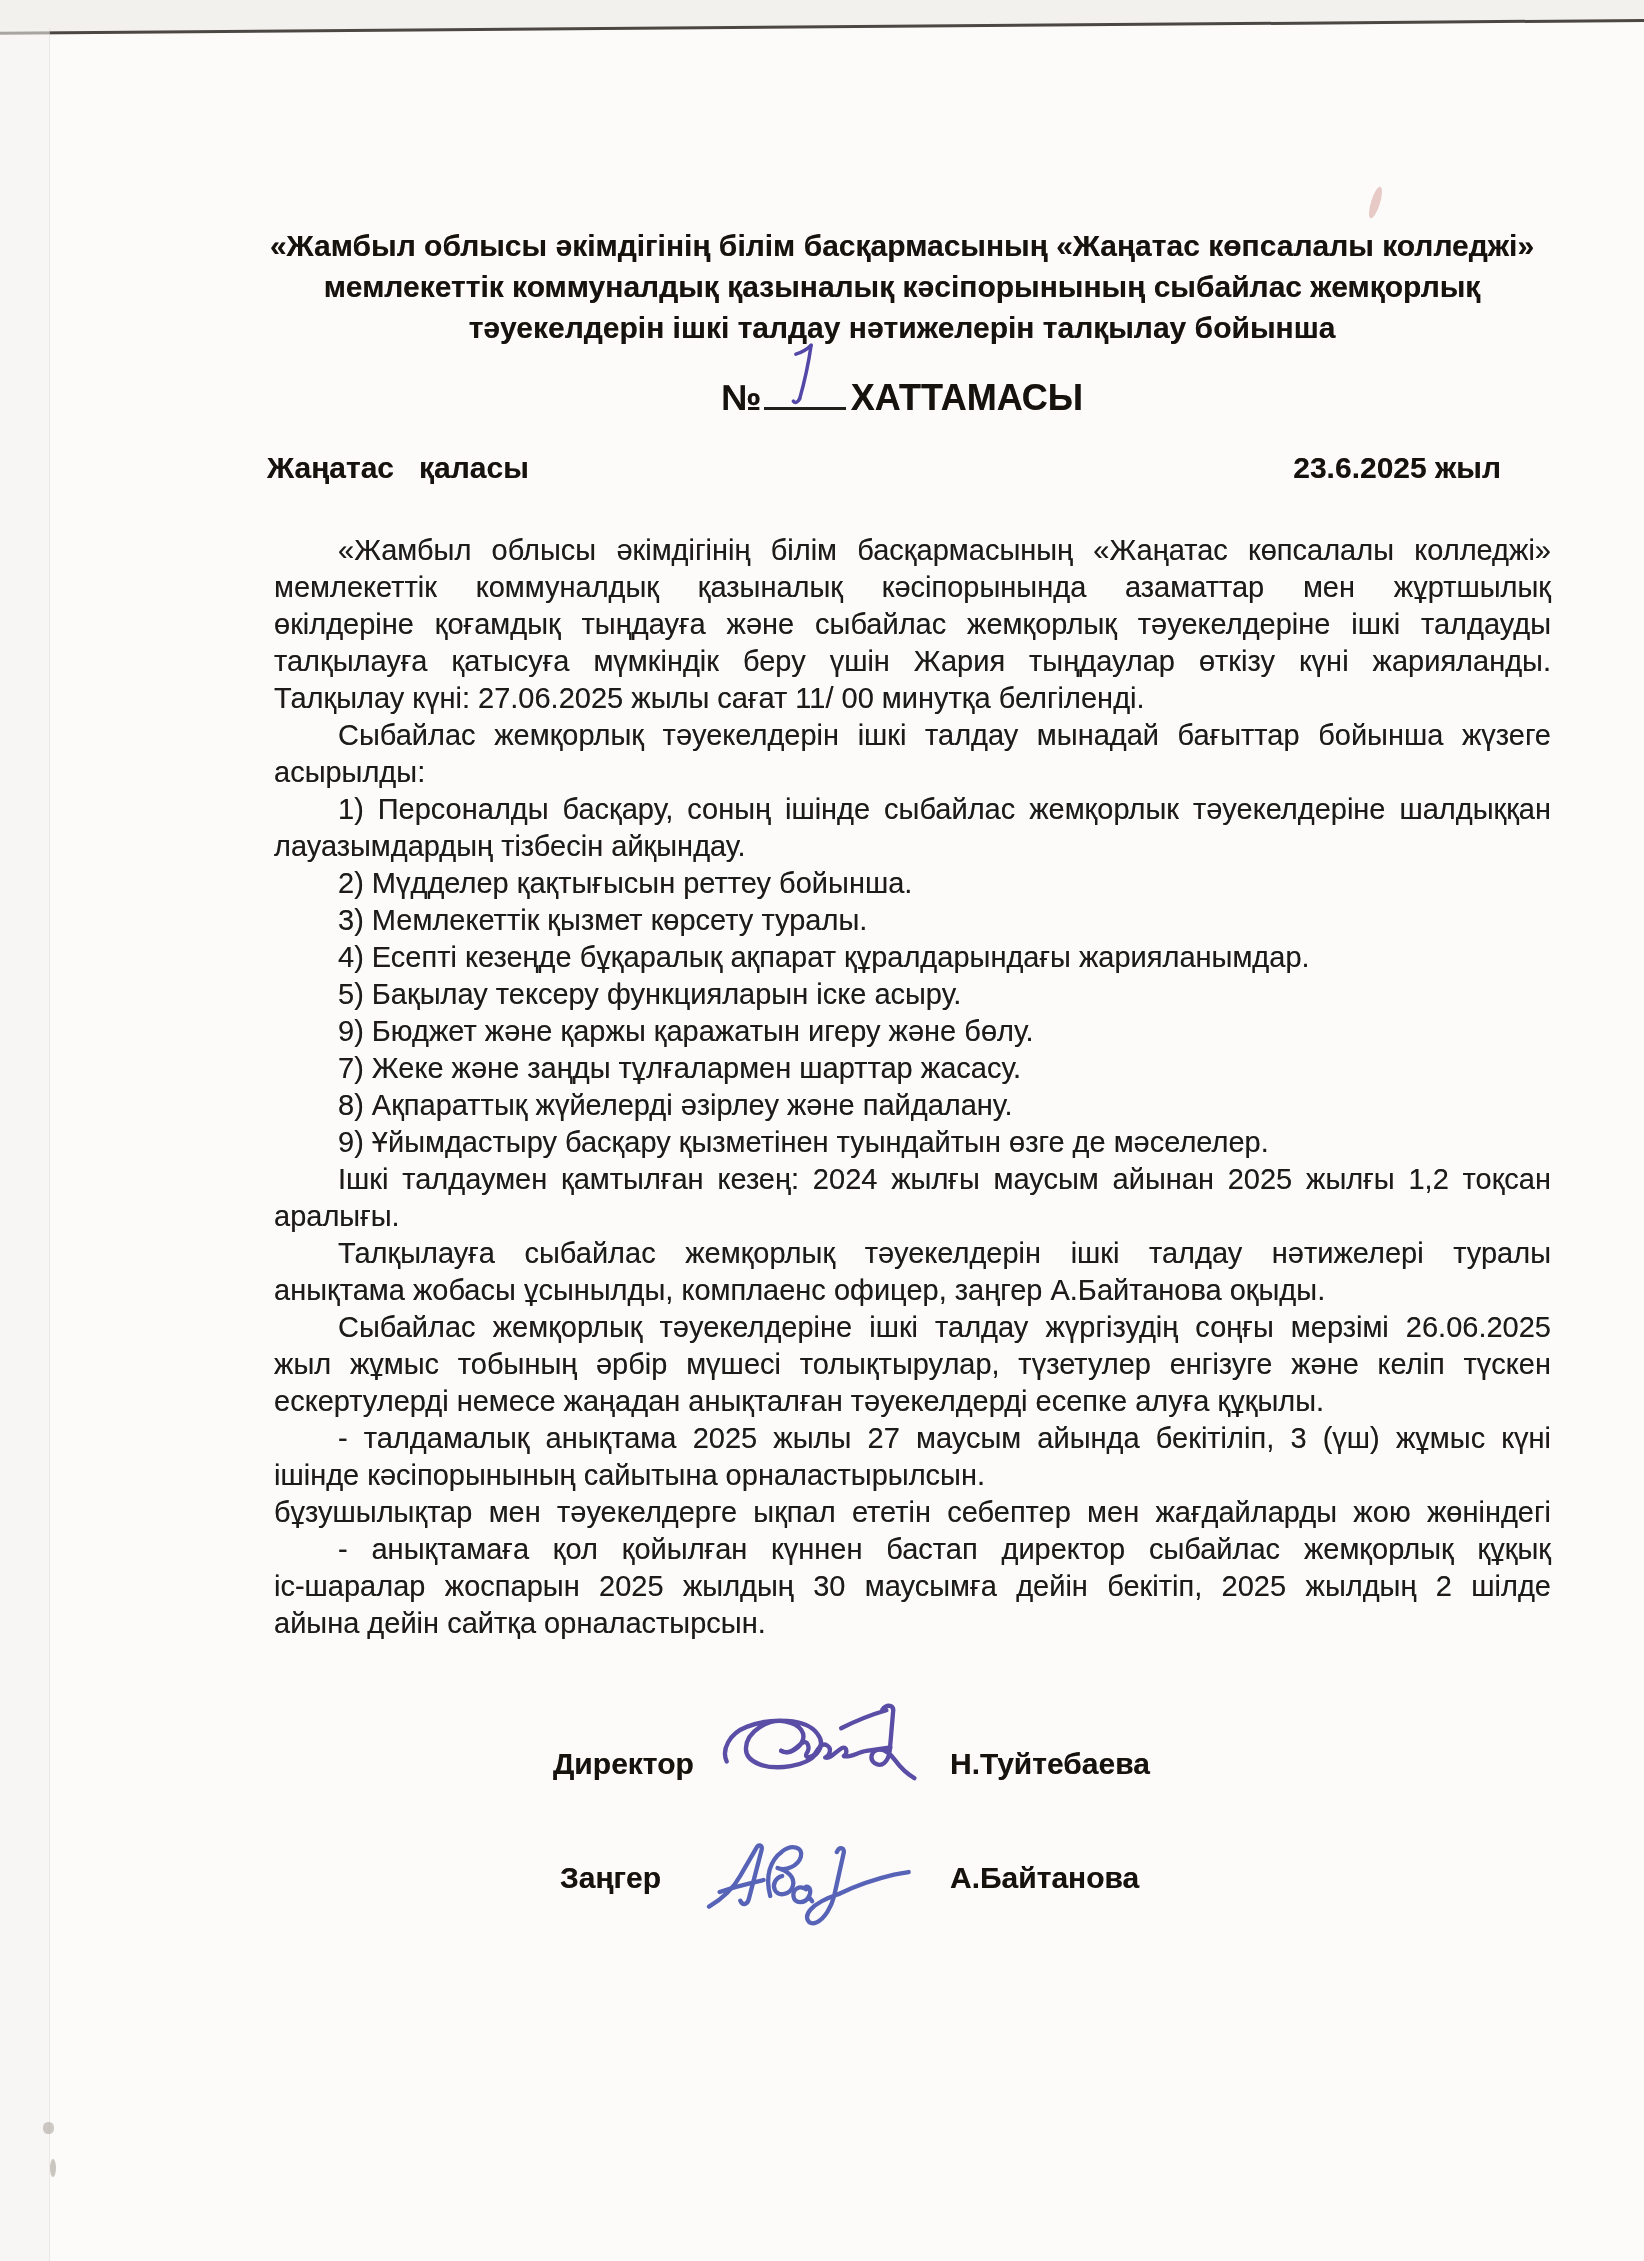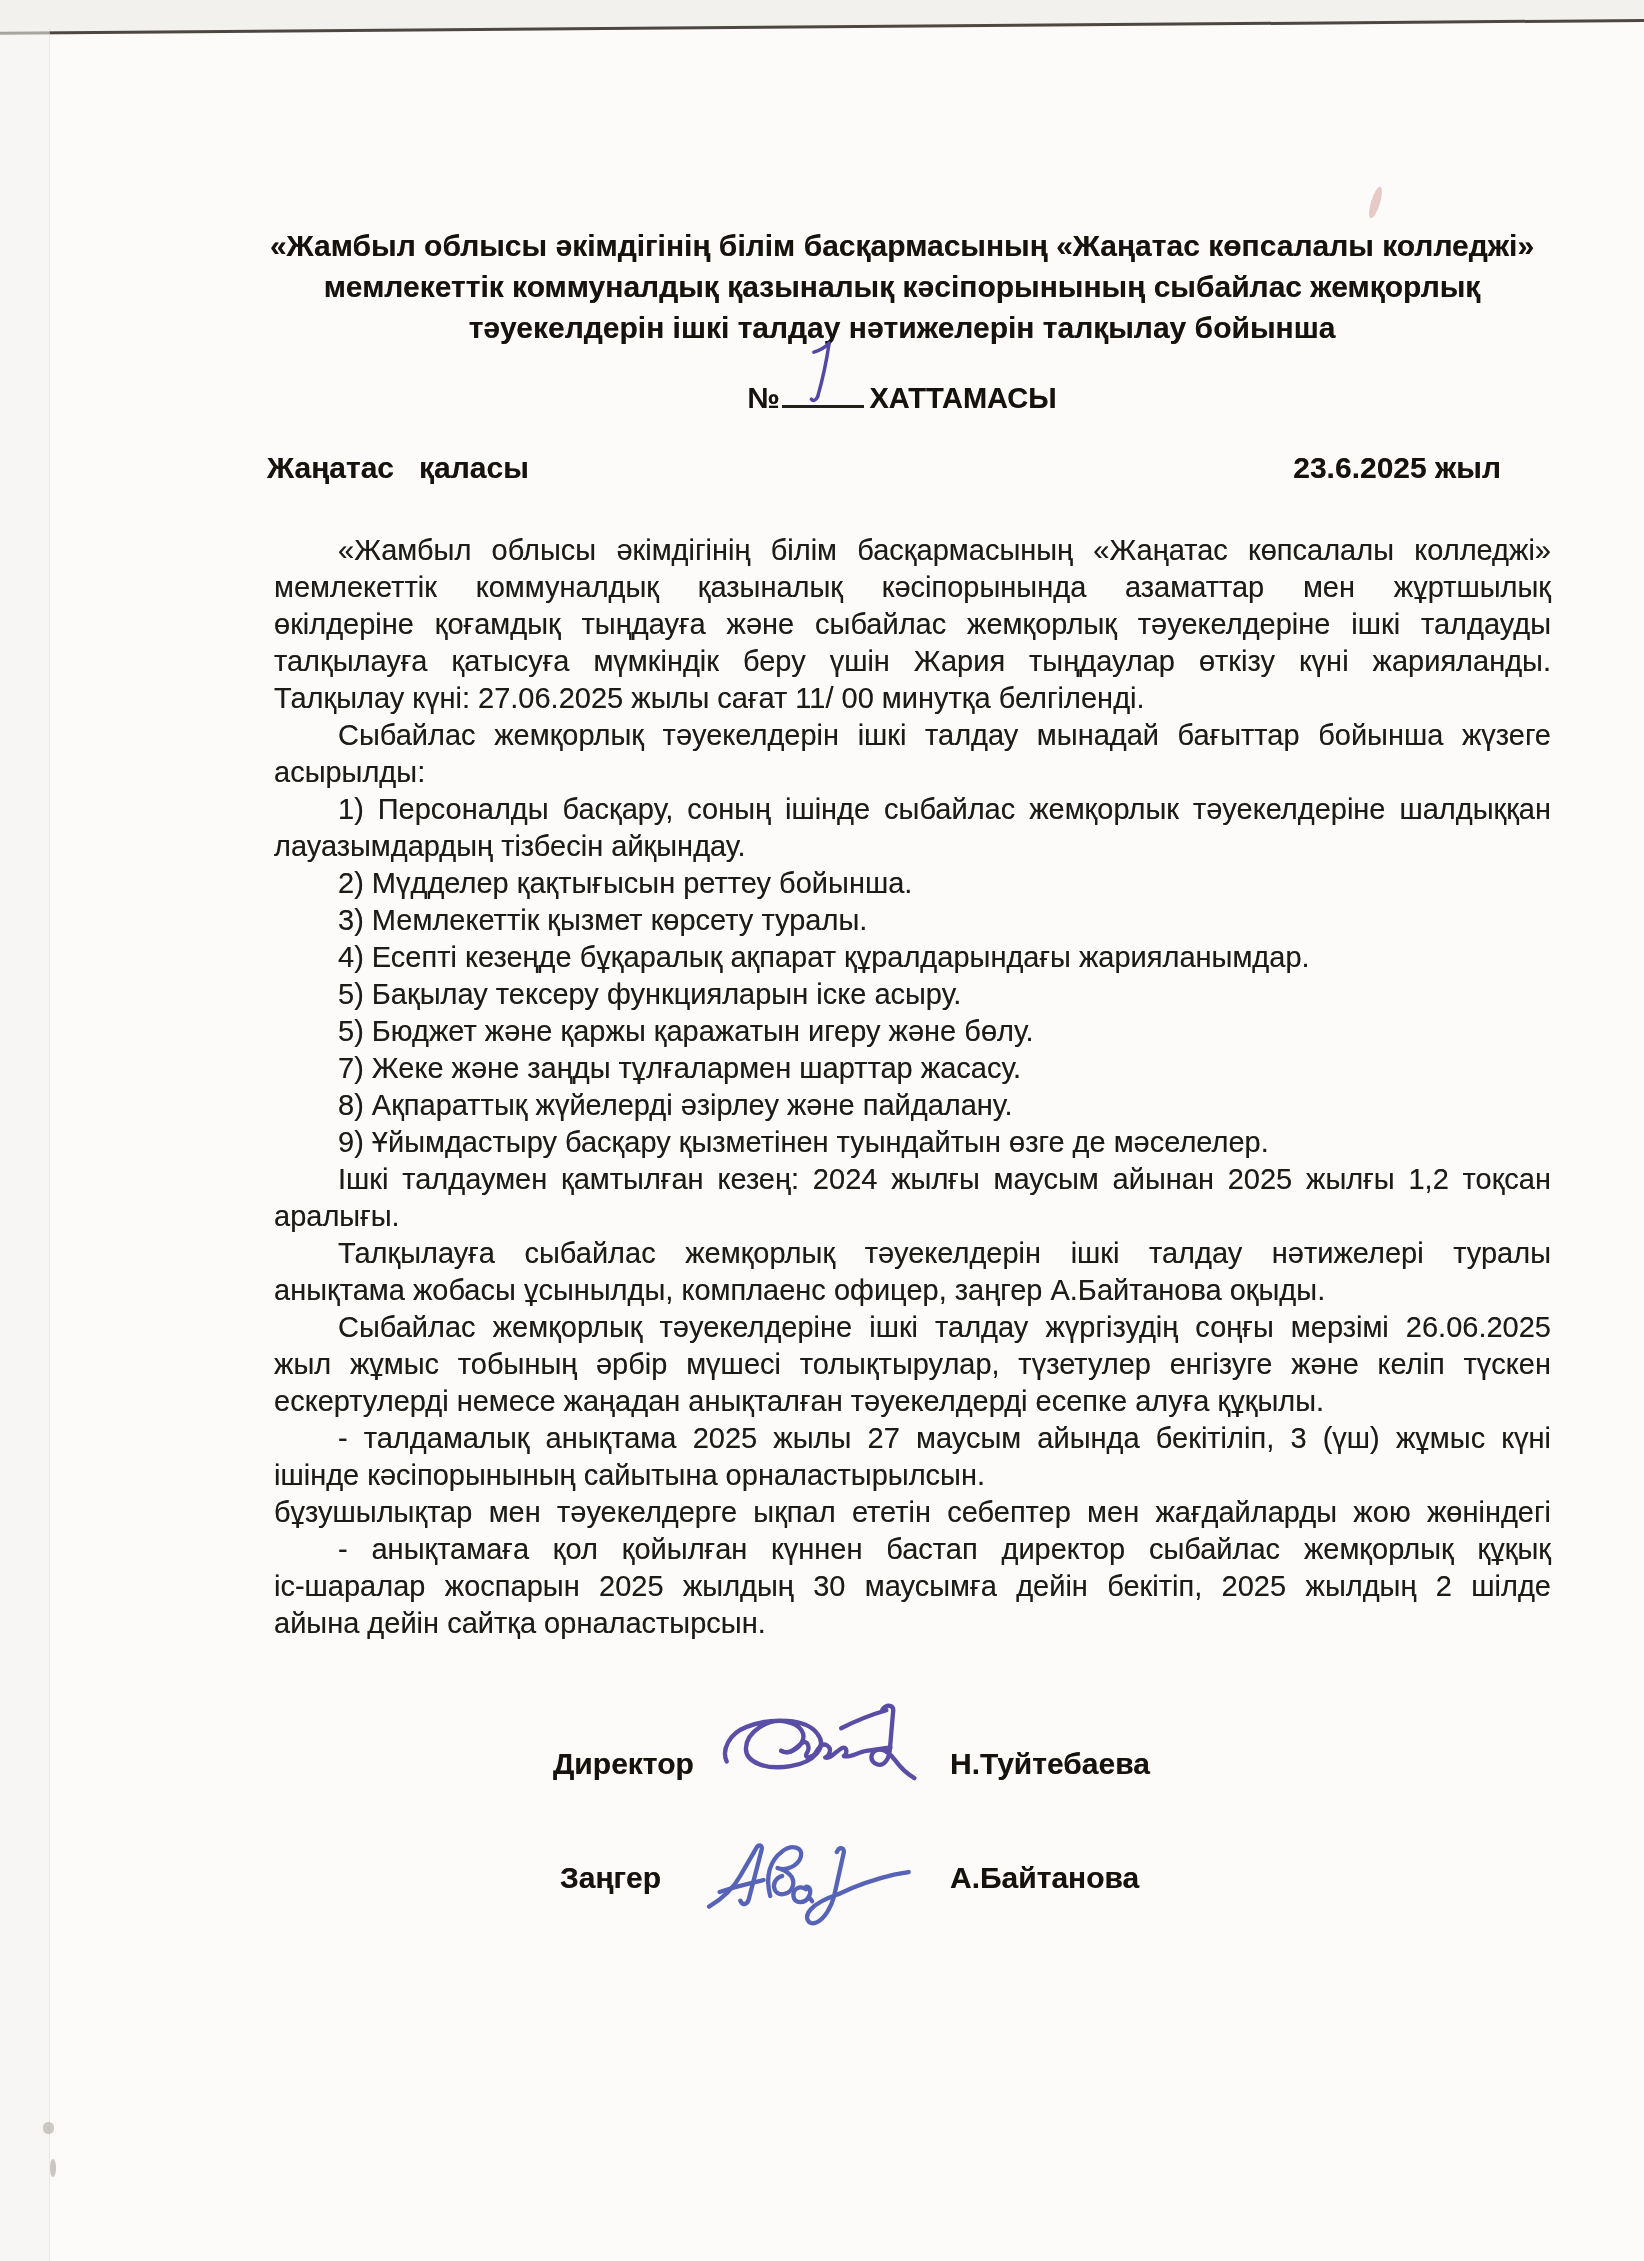--- a/index.html
+++ b/index.html
@@ -39,21 +39,21 @@
   }
   
   .softink{text-shadow:0 0 0.4px rgba(45,40,34,.55);}
   .title{
     position:absolute;left:248px;top:225px;width:1308px;
     font-size:30px;line-height:41px;font-weight:bold;
     text-align:center;color:#16130f;
   }
   .proto{
     position:absolute;left:248px;top:378px;width:1308px;
-    font-size:29px;font-weight:bold;color:#16130f;
+    font-size:36px;font-weight:bold;color:#16130f;
     text-align:center;line-height:40px;
   }
   .blank{
     position:relative;display:inline-block;
     width:82px;height:7.7px;
     border-bottom:3.2px solid #22201b;
     margin:0 5.2px 0 2.6px;
   }
   .hand-one{position:absolute;left:23px;bottom:-1.3px;width:33px;height:67px;overflow:visible;}
   .placedate{
@@ -111,21 +111,21 @@
     <div class="ln">талқылауға қатысуға мүмкіндік беру үшін Жария тыңдаулар өткізу күні жарияланды.</div>
     <div class="ln end">Талқылау күні: 27.06.2025 жылы сағат 11/ 00 минутқа белгіленді.</div>
     <div class="ln ind">Сыбайлас жемқорлық тәуекелдерін ішкі талдау мынадай бағыттар бойынша жүзеге</div>
     <div class="ln end">асырылды:</div>
     <div class="ln ind">1) Персоналды басқару,  соның ішінде сыбайлас жемқорлык тәуекелдеріне шалдыққан</div>
     <div class="ln end">лауазымдардың тізбесін айқындау.</div>
     <div class="ln ind end">2) Мүдделер қақтығысын реттеу бойынша.</div>
     <div class="ln ind end">3) Мемлекеттік қызмет көрсету туралы.</div>
     <div class="ln ind end">4) Есепті кезеңде бұқаралық ақпарат құралдарындағы жарияланымдар.</div>
     <div class="ln ind end">5) Бақылау тексеру функцияларын іске асыру.</div>
-    <div class="ln ind end">5) Бюджет және қаржы қаражатын игеру және бөлу.</div>
+    <div class="ln ind end">9) Бюджет және қаржы қаражатын игеру және бөлу.</div>
     <div class="ln ind end">7) Жеке және заңды тұлғалармен шарттар жасасу.</div>
     <div class="ln ind end">8) Ақпараттық жүйелерді әзірлеу және пайдалану.</div>
     <div class="ln ind end">9)  Ұйымдастыру басқару қызметінен туындайтын өзге де мәселелер.</div>
     <div class="ln ind">Ішкі талдаумен қамтылған кезең: 2024 жылғы  маусым айынан 2025 жылғы 1,2 тоқсан</div>
     <div class="ln end">аралығы.</div>
     <div class="ln ind">Талқылауға сыбайлас жемқорлық тәуекелдерін ішкі талдау нәтижелері туралы</div>
     <div class="ln end">анықтама жобасы ұсынылды, комплаенс офицер,  заңгер А.Байтанова оқыды.</div>
     <div class="ln ind">Сыбайлас жемқорлық тәуекелдеріне ішкі талдау жүргізудің соңғы мерзімі 26.06.2025</div>
     <div class="ln">жыл жұмыс тобының әрбір мүшесі толықтырулар, түзетулер енгізуге және келіп түскен</div>
     <div class="ln end">ескертулерді немесе жаңадан анықталған тәуекелдерді есепке алуға құқылы.</div>

